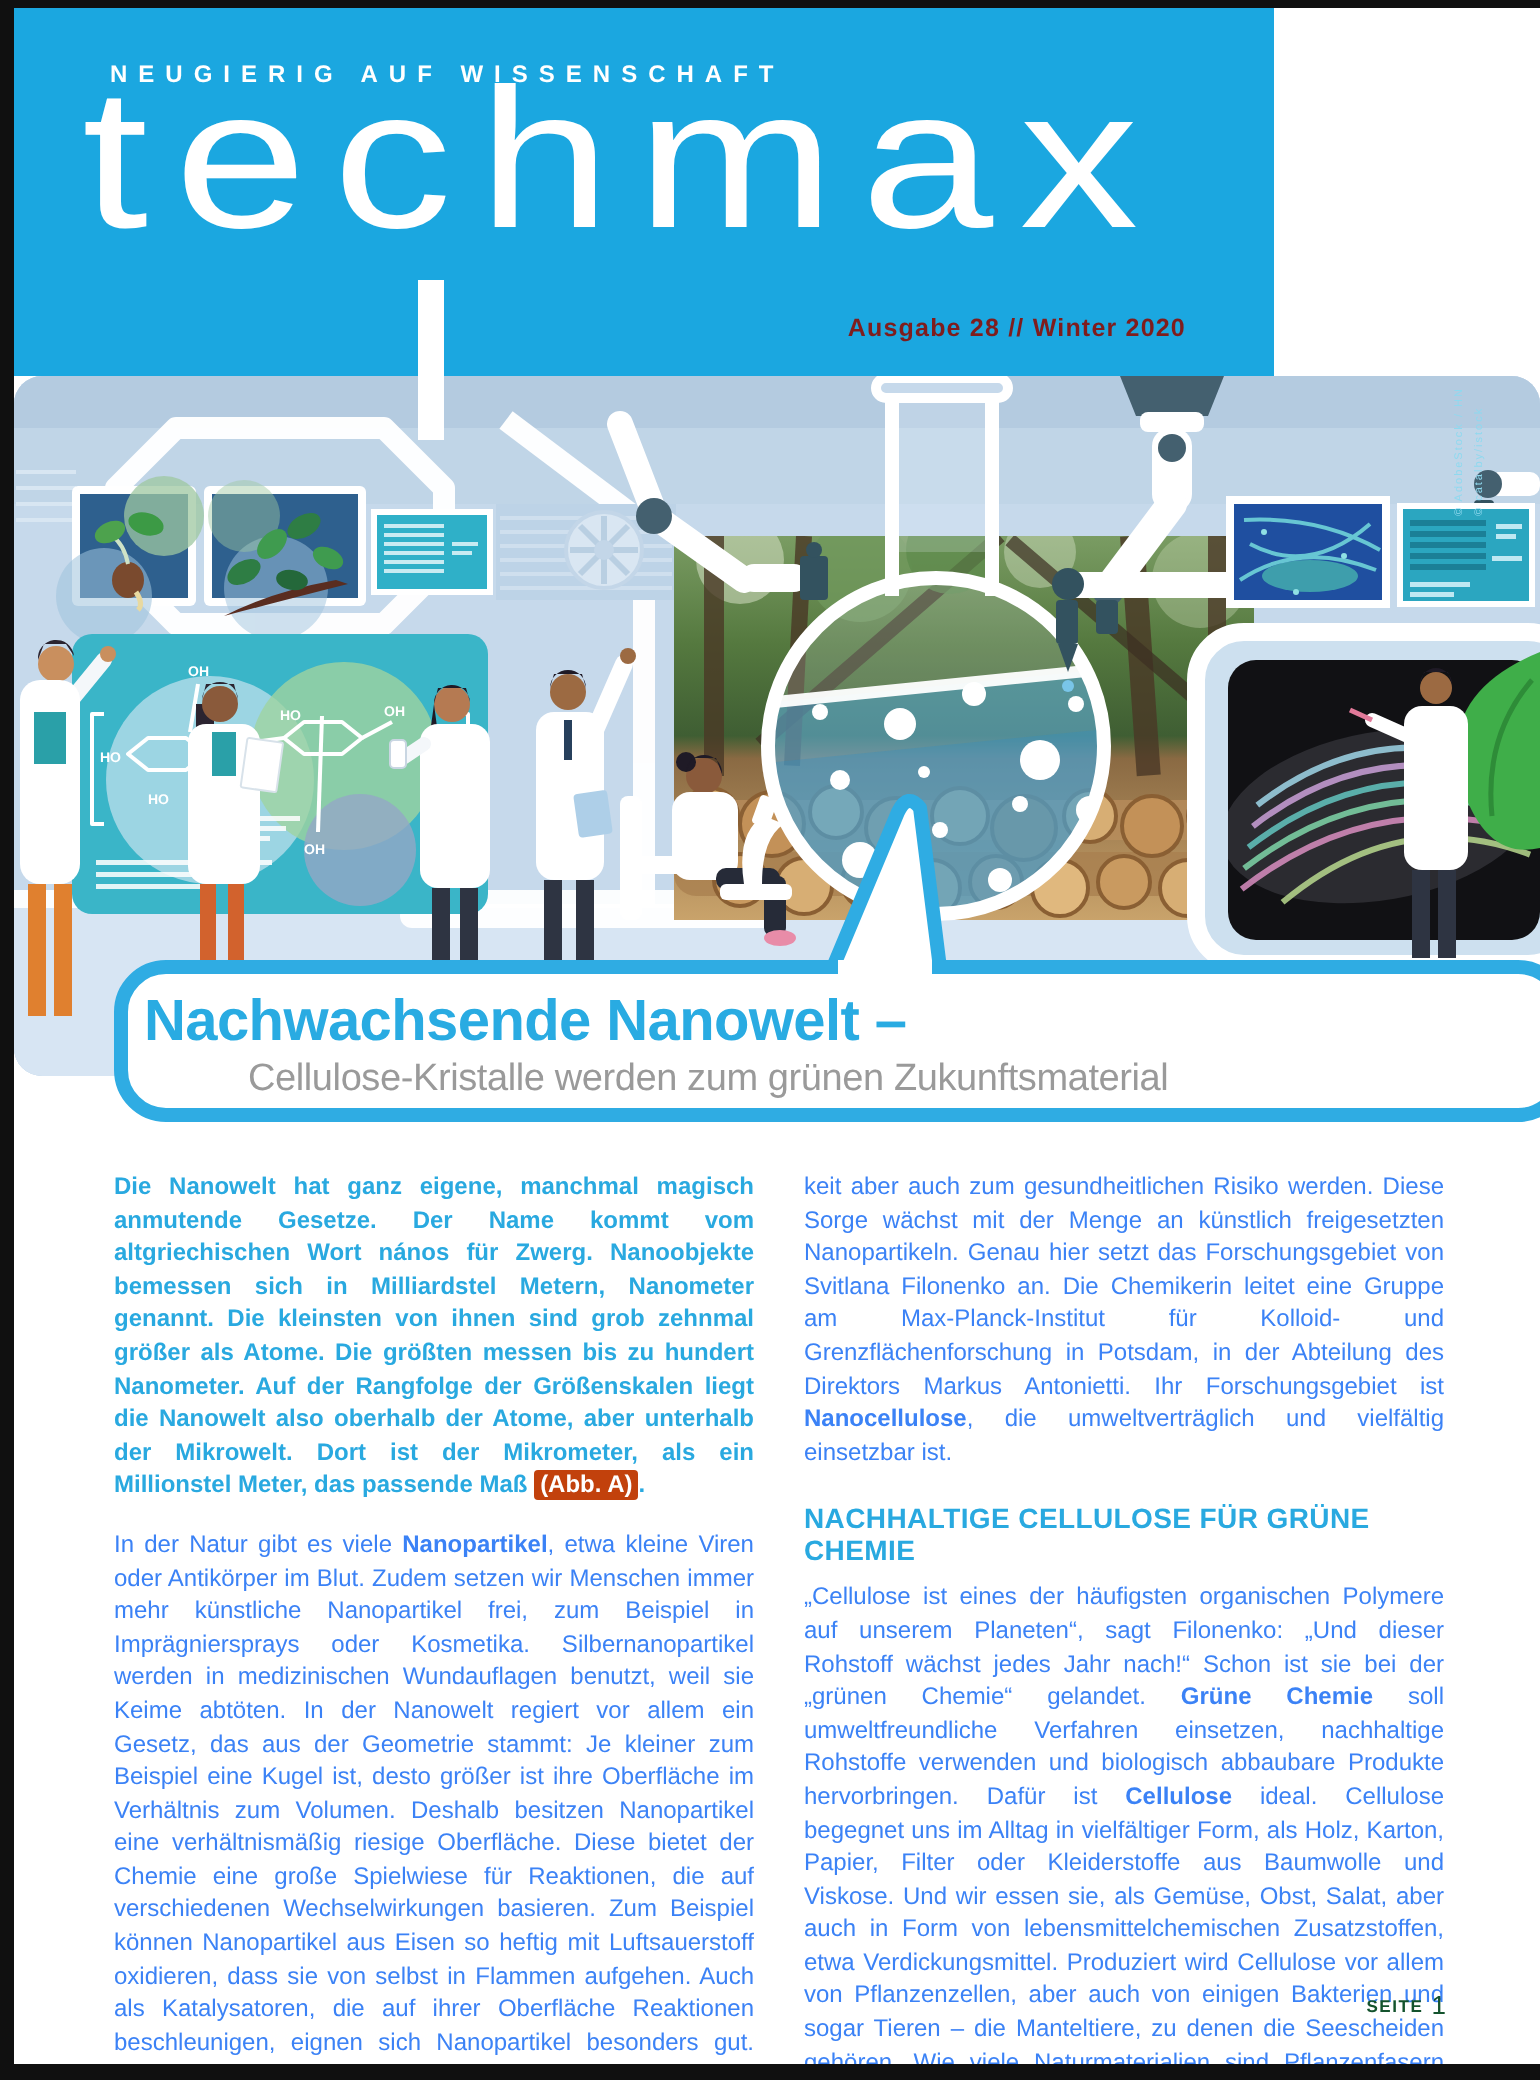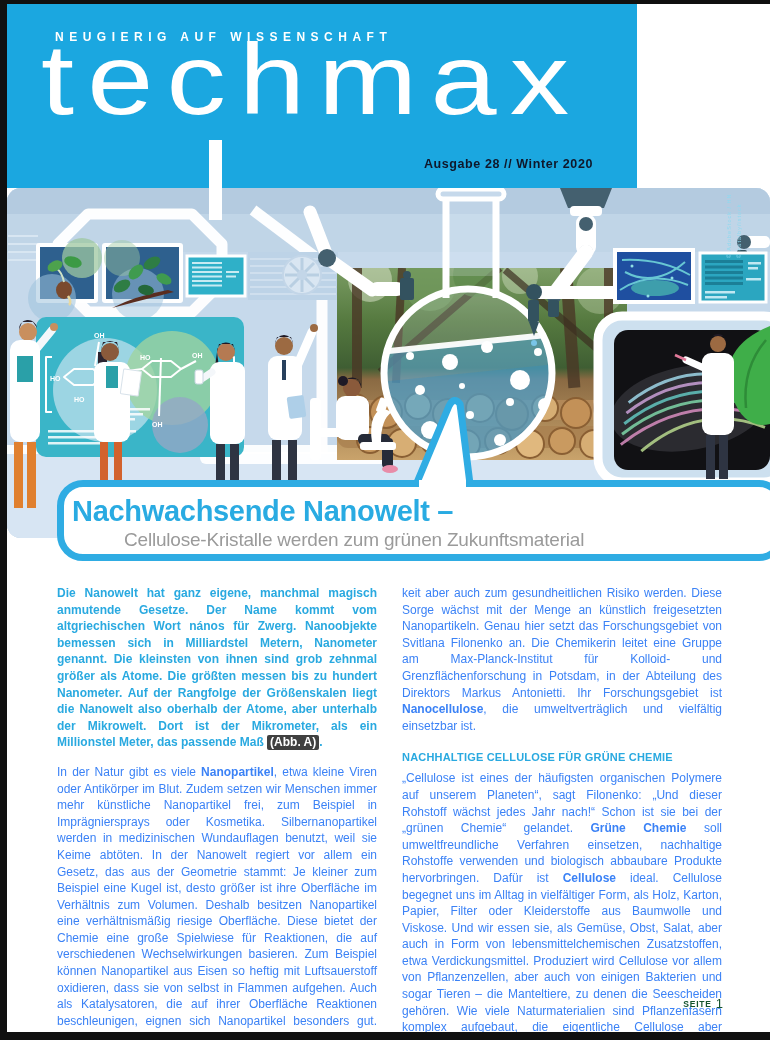--- a/index.html
+++ b/index.html
@@ -6,21 +6,21 @@
   body{width:770px;height:1040px;background:#101010;position:relative;
        font-family:"Liberation Sans",sans-serif;overflow:hidden;}
   .page{position:absolute;left:7px;top:4px;width:763px;height:1028px;background:#ffffff;overflow:hidden;}
 
   
   .header{position:absolute;left:0;top:0;width:630px;height:184px;background:#1BA7E0;}
   .tagline{position:absolute;left:48px;top:26px;color:#fff;font-size:12px;font-weight:bold;
            letter-spacing:5.5px;}
   .logo-text{position:absolute;left:34px;top:26px;color:#fff;font-size:108px;font-weight:normal;
            letter-spacing:12px;transform:scaleX(1.10) scaleY(0.92);transform-origin:left top;line-height:1.0;}
-  .issue{position:absolute;right:44px;top:153px;color:#0f172a;font-size:12.5px;font-weight:bold;letter-spacing:.6px;}
+  .issue{position:absolute;right:44px;top:153px;color:#7f1d1d;font-size:12.5px;font-weight:bold;letter-spacing:.6px;}
   .minerva{position:absolute;left:658px;top:14px;width:96px;height:96px;}
 
   
   .illu{position:absolute;left:0;top:184px;width:763px;height:350px;border-radius:14px;
         overflow:hidden;background:#c6d9eb;}
   .illu svg{display:block;}
   .tstem{position:absolute;left:202px;top:136px;width:13px;height:80px;background:#fff;}
   svg text{font-family:"Liberation Sans",sans-serif;}
 
   
@@ -30,25 +30,25 @@
   .bubble-patch{position:absolute;left:412px;top:476px;width:47px;height:10px;background:#fff;z-index:6;}
   .title-main{color:#29ABE2;font-size:29px;font-weight:bold;letter-spacing:-0.3px;line-height:1.0;}
   .title-sub{color:#9a9a9a;font-size:19px;font-weight:normal;margin:3px 0 0 52px;letter-spacing:-0.2px;}
 
   
   .content{position:absolute;left:50px;top:581px;width:666px;display:flex;gap:25px;}
   .col{width:320px;}
   .content p{margin:0 0 13px 0;font-size:12px;line-height:16.6px;color:#3b82f6;
              text-align:justify;hyphens:auto;-webkit-hyphens:auto;}
   p.lead{color:#29A9E0;font-weight:bold;}
-  .section-heading{color:#29A9E0;font-weight:bold;font-size:11px;letter-spacing:.2px;
+  .section-heading{color:#29A9E0;font-weight:bold;font-size:14px;letter-spacing:.2px;
                    margin:17px 0 7px 0;}
   .seg-b{font-weight:bold;}
   .seg-i{}
-  .seg-badge{background:#404040;color:#fff;font-weight:bold;padding:0 3px 1px 3px;border-radius:2px;}
+  .seg-badge{background:#c2410c;color:#fff;font-weight:bold;padding:0 3px 1px 3px;border-radius:2px;}
 
   
   .footer{position:absolute;top:990px;right:47px;color:#14532d;}
   .footer .plabel{font-size:8.5px;font-weight:bold;letter-spacing:.8px;vertical-align:1px;}
   .footer .pnum{font-size:13px;font-weight:normal;margin-left:4px;}
 </style>
 </head>
 <body>
 
 <div class="page">

